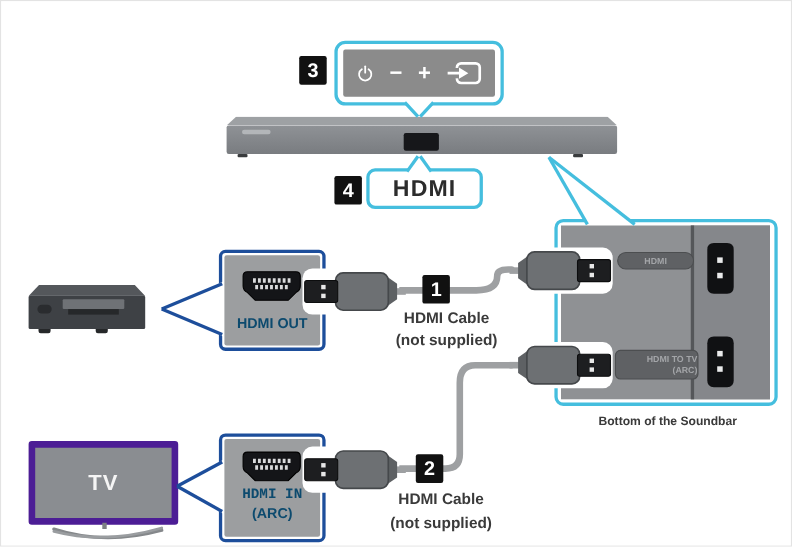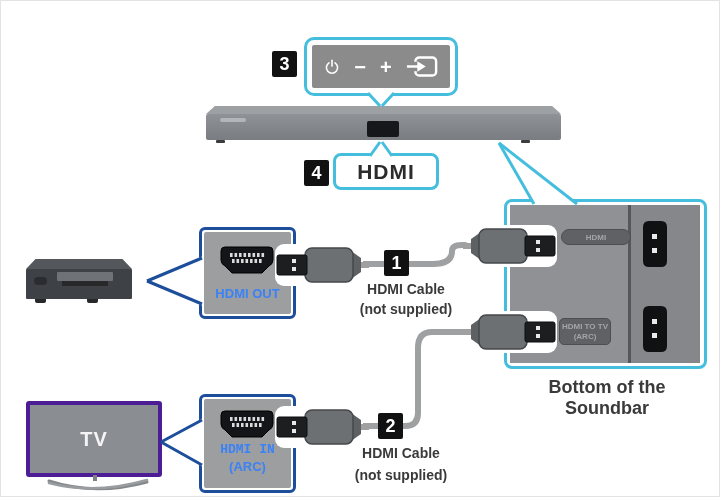--- a/index.html
+++ b/index.html
@@ -11,21 +11,21 @@
   .abs{position:absolute;}
   .lbl{font-weight:bold;color:#3a3a3a;font-size:14px;text-align:center;line-height:1.15;}
   .badge{
     width:25px;height:26px;background:#111111;color:#ffffff;
     font-weight:bold;font-size:18px;display:flex;align-items:center;justify-content:center;
     border-radius:2px;
   }
   .cyanbox{border:3px solid #45bede;background:#ffffff;box-sizing:border-box;}
   .bluebox{border:3px solid #1d4e9b;background:#ffffff;box-sizing:border-box;border-radius:6px;}
   .graypanel{background:#9c9ea0;border-radius:2px;}
-  .portlabel{font-weight:bold;color:#3b82f6;font-size:13px;text-align:center;line-height:1.25;}
+  .portlabel{font-weight:bold;color:#0c4a6e;font-size:13px;text-align:center;line-height:1.25;}
   .pill{
     background:#5f6164;color:#a3a5a8;font-weight:bold;text-align:center;
     display:flex;flex-direction:column;align-items:center;justify-content:center;
     border:1px solid #4c4e50;box-sizing:border-box;
   }
   svg{display:block;}
 </style>
 </head>
 <body>
 
@@ -83,21 +83,21 @@
   <div class="abs" style="left:219px;top:245px;">
     <svg width="54" height="28" viewBox="0 0 54 28">
       <path d="M5,1 H49 Q53,1 53,5 V14 Q53,18 49,20 L42,27 H12 L5,20 Q1,18 1,14 V5 Q1,1 5,1 Z" fill="#141518" stroke="#000000"></path>
       <line x1="10" y1="9" x2="45" y2="9" stroke="#dadbdc" stroke-width="4" stroke-dasharray="2.6,1.9"></line>
       <line x1="12" y1="15" x2="43" y2="15" stroke="#dadbdc" stroke-width="4" stroke-dasharray="2.6,1.9"></line>
     </svg>
   </div>
   <div class="abs portlabel" style="left:203px;top:285px;width:87px;">HDMI OUT</div>
 
   <div class="abs" style="left:25px;top:400px;width:136px;height:76px;background:#8a8d91;
-       border:4px solid #4c1d95;border-radius:3px;box-sizing:border-box;
+       border:6px solid #4c1d95;border-radius:3px;box-sizing:border-box;
        display:flex;align-items:center;justify-content:center;">
     <span style="color:#f5f5f5;font-weight:bold;font-size:20px;letter-spacing:1px;">TV</span>
   </div>
   <div class="abs" style="left:30px;top:474px;">
     <svg width="140" height="20" viewBox="0 0 140 20">
       <line x1="64" y1="0" x2="64" y2="6" stroke="#7d8084" stroke-width="4"></line>
       <path d="M18,6 Q64,21 116,7" stroke="#85888b" stroke-width="3" fill="none" stroke-linecap="round"></path>
       <path d="M116,5 Q64,20 18,8" stroke="#9a9da0" stroke-width="2.5" fill="none" stroke-linecap="round"></path>
     </svg>
   </div>
@@ -128,25 +128,25 @@
   <div class="abs" style="left:640px;top:303px;">
     <svg width="28" height="50" viewBox="0 0 28 50">
       <path d="M8,2 H20 Q26,2 26,8 V42 Q26,48 20,48 H8 Q2,48 2,42 V8 Q2,2 8,2 Z" fill="#101113"></path>
       <rect x="11" y="15" width="5" height="5" fill="#e9eaeb"></rect>
       <rect x="11" y="29" width="5" height="5" fill="#e9eaeb"></rect>
     </svg>
   </div>
   <div class="abs pill" style="left:560px;top:228px;width:70px;height:16px;border-radius:8px;font-size:8px;">
     <span>HDMI</span>
   </div>
-  <div class="abs pill" style="left:558px;top:317px;width:52px;height:27px;border-radius:5px;font-size:8px;line-height:1.2;">
+  <div class="abs pill" style="left:558px;top:317px;width:76px;height:27px;border-radius:5px;font-size:8px;line-height:1.2;align-items:flex-end;">
     <span>HDMI TO TV</span>
     <span>(ARC)</span>
   </div>
-  <div class="abs lbl" style="left:505px;top:376px;width:202px;font-size:18px;">Bottom of the Soundbar</div>
+  <div class="abs lbl" style="left:505px;top:376px;width:202px;font-size:11px;">Bottom of the Soundbar</div>
 
   <div class="abs lbl" style="left:330px;top:280px;width:150px;">HDMI Cable</div>
   <div class="abs lbl" style="left:330px;top:300px;width:150px;">(not supplied)</div>
   <div class="abs lbl" style="left:325px;top:444px;width:150px;">HDMI Cable</div>
   <div class="abs lbl" style="left:325px;top:466px;width:150px;">(not supplied)</div>
 
   <svg class="abs" style="left:0;top:0;" width="720" height="497" viewBox="0 0 720 497">
     <path d="M358,263 H432 Q451,263 451,250 Q451,244 461,244 H464" fill="none" stroke="#9ea0a2" stroke-width="6" stroke-linecap="round"></path>
     <path d="M354,425 H404 Q417,425 417,412 V347 Q417,331 431,331 H464" fill="none" stroke="#9ea0a2" stroke-width="6" stroke-linecap="round"></path>
   </svg>

